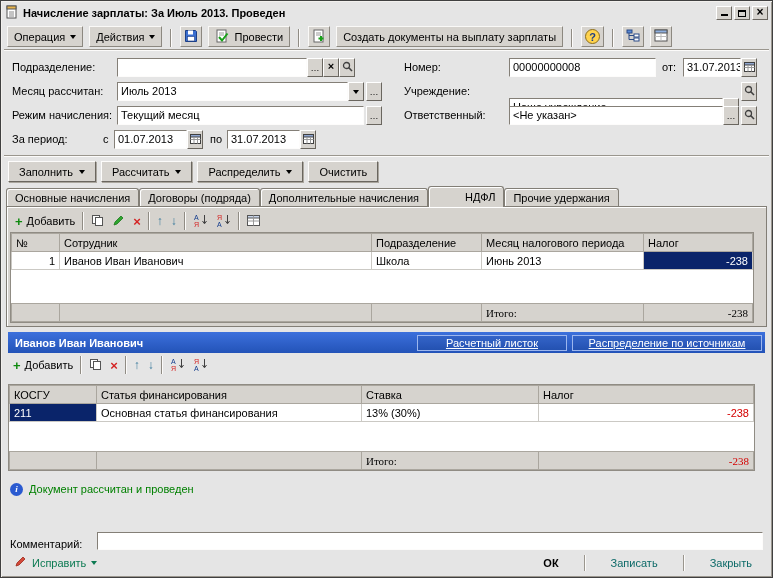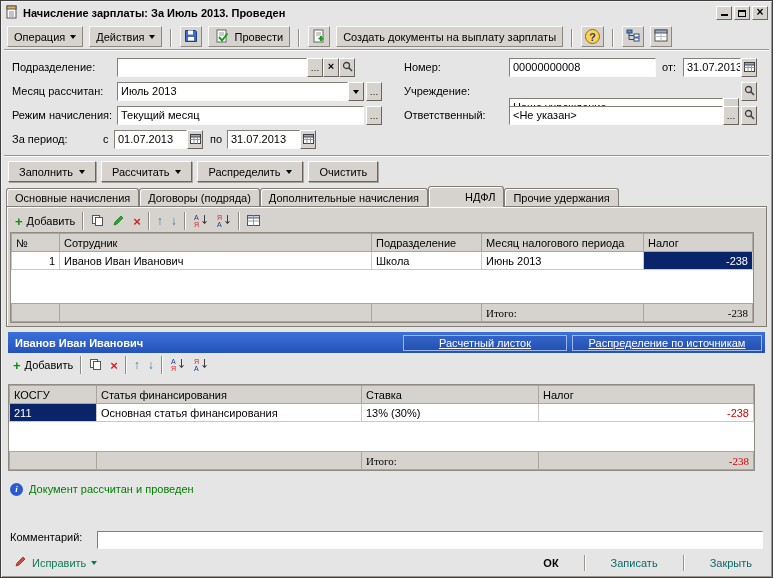--- a/index.html
+++ b/index.html
@@ -77,37 +77,37 @@
   td.num { text-align: right; }
   td.sel { background: #0a246a; color: #fff; }
   td.red, .red { color: #d40000; }
 
   
   .blue-bar { margin: 5px 4px 0; height: 21px; background: linear-gradient(#3c70dc, #2353b8);
               display: flex; align-items: center; padding: 0 3px 0 7px; }
   .emp-name { color: #fff; font-weight: bold; flex: 1; white-space: nowrap; overflow: hidden; }
   .bar-link { color: #fff; text-decoration: underline; border: 1px solid #9cb6ee; padding: 1px 0; margin-left: 5px;
               text-align: center; white-space: nowrap; background: rgba(0,0,0,0.06); }
-  .bar-link.w1 { width: 164px; }
+  .bar-link.w1 { width: 150px; }
   .bar-link.w2 { width: 190px; }
 
   .lower-toolbar { margin: 1px 4px 0; }
   .lower-grid { margin: 8px 14px 0 4px; }
 
   
   .status-row { flex: 0 0 16px; display: flex; align-items: center; gap: 6px; padding: 0 6px; margin-top: 10px; }
   .info-icon { width: 13px; height: 13px; border-radius: 50%; background: #2a5ad0; color: #fff; font-weight: bold;
                font-style: italic; font-size: 9px; display: flex; align-items: center; justify-content: center;
                font-family: "Liberation Serif", serif; }
   .status-text { color: #008000; }
 
   .spacer { flex: 1 1 auto; }
 
   
-  .comment-row { flex: 0 0 19px; display: flex; align-items: flex-start; gap: 5px; padding: 0 6px; }
+  .comment-row { flex: 0 0 19px; display: flex; align-items: flex-end; gap: 5px; padding: 0 6px; }
   .comment-row .flabel2 { width: 82px; white-space: nowrap; }
   .comment-row .input { height: 18px; }
 
   
   .footer { flex: 0 0 24px; display: flex; align-items: center; padding: 1px 6px 0; gap: 14px; }
   .fix-btn { display: flex; align-items: center; gap: 5px; color: #0c7a52; padding: 0 4px; }
   .fix-btn .caret { border-top-color: #0c7a52; }
   .flat-btn { padding: 0 11px; height: 20px; color: #0c6a68; }
   .flat-btn.ok { font-weight: bold; color: #000; }
   .vsep { width: 2px; height: 16px; border-left: 1px solid #9a968e; border-right: 1px solid #fcfbfa; }

